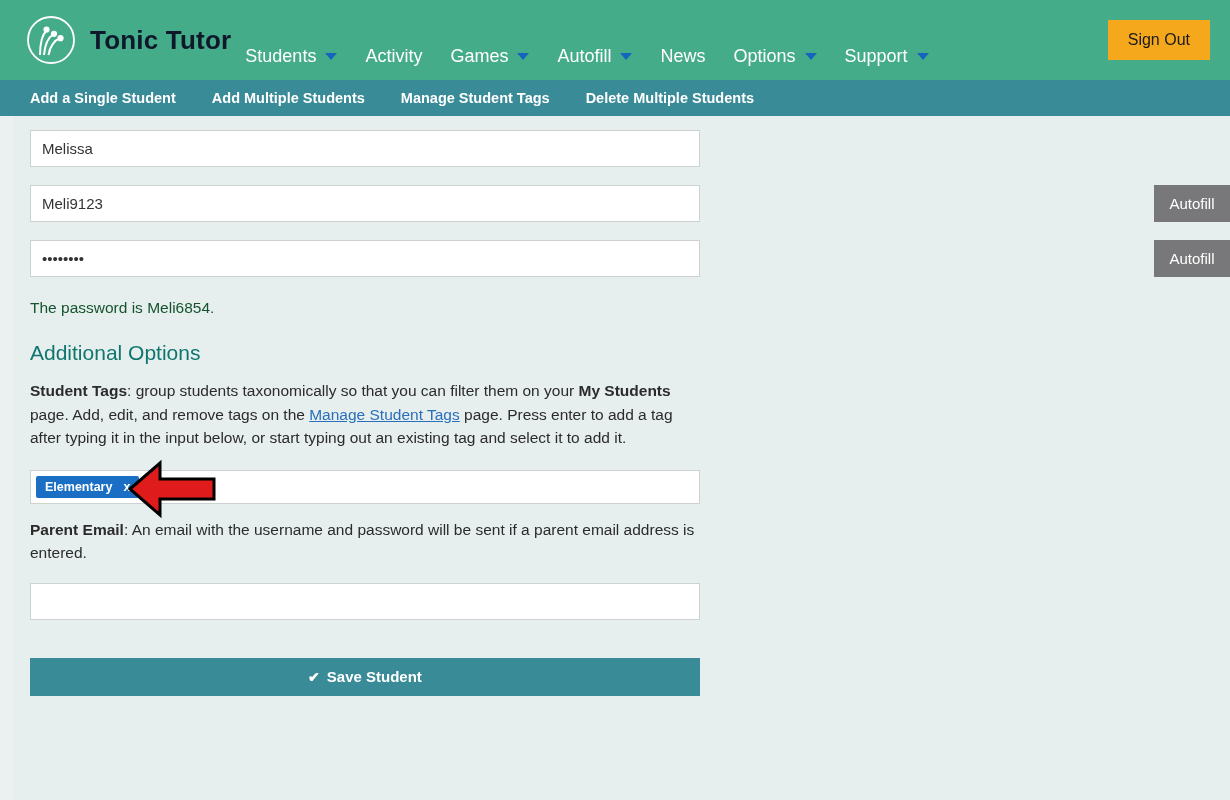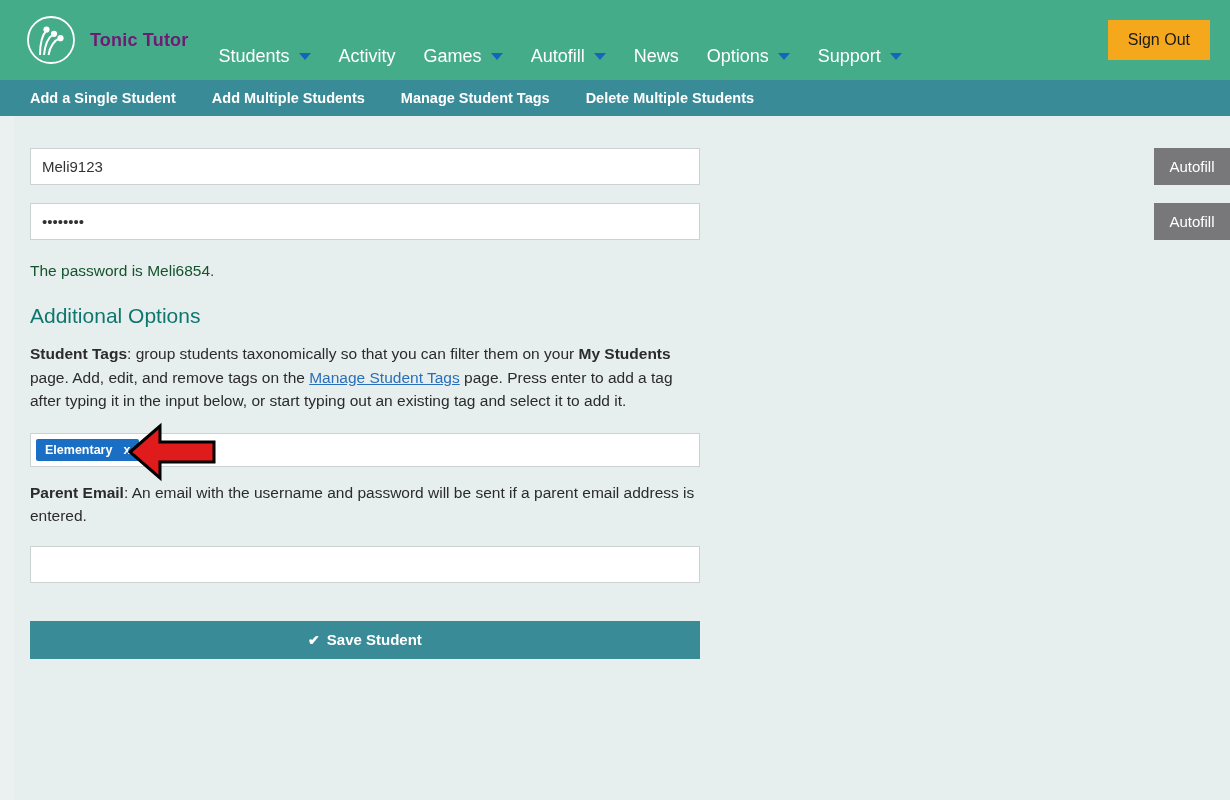--- a/index.html
+++ b/index.html
@@ -19,25 +19,25 @@
     align-items: center;
     padding: 0 20px 0 26px;
     position: relative;
   }
   .logo-mark {
     width: 50px; height: 50px;
     flex: 0 0 50px;
     margin-right: 14px;
   }
   .brand {
-    color: #701a75;
-    font-size: 18px;
+    color: #0f172a;
+    font-size: 26px;
     font-weight: bold;
     letter-spacing: 0.2px;
-    margin-right: 30px;
+    margin-right: 14px;
     white-space: nowrap;
   }
   .navlist {
     display: flex;
     align-items: center;
     list-style: none;
     flex: 1 1 auto;
   }
   .navitem {
     display: flex;
@@ -263,20 +263,23 @@
   <span class="subnav-item">Add Multiple Students</span>
   <span class="subnav-item">Manage Student Tags</span>
   <span class="subnav-item">Delete Multiple Students</span>
 </div>
 
 <div class="page">
   <div class="page-stripe"></div>
 
   <div class="content">
 
+    <div class="field-row">
+      <input class="text-input" type="text" value="Melissa" style="">
+    </div>
 
     <div class="field-row gap-18">
       <input class="text-input" type="text" value="Meli9123" style="">
       <button class="autofill">Autofill</button>
     </div>
 
     <div class="field-row gap-18">
       <input class="text-input" type="password" value="Meli6854" style="">
       <button class="autofill">Autofill</button>
     </div>

